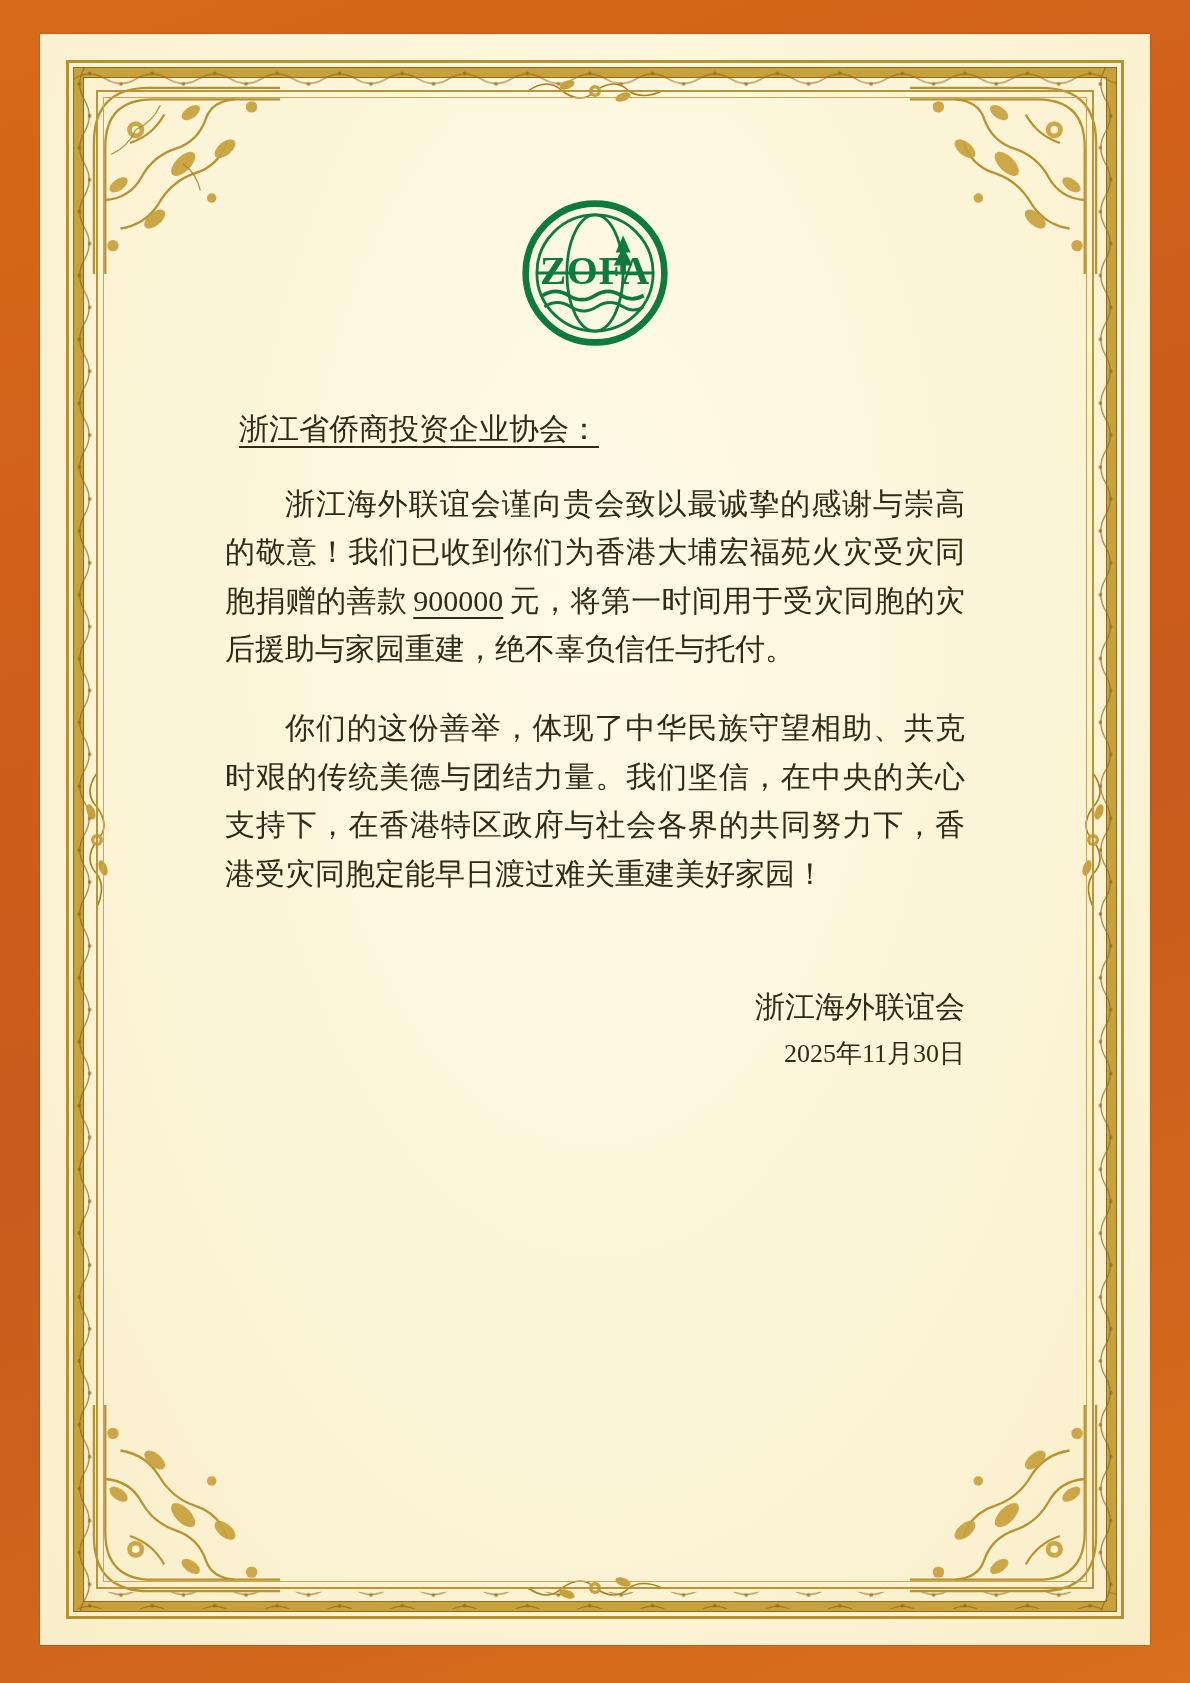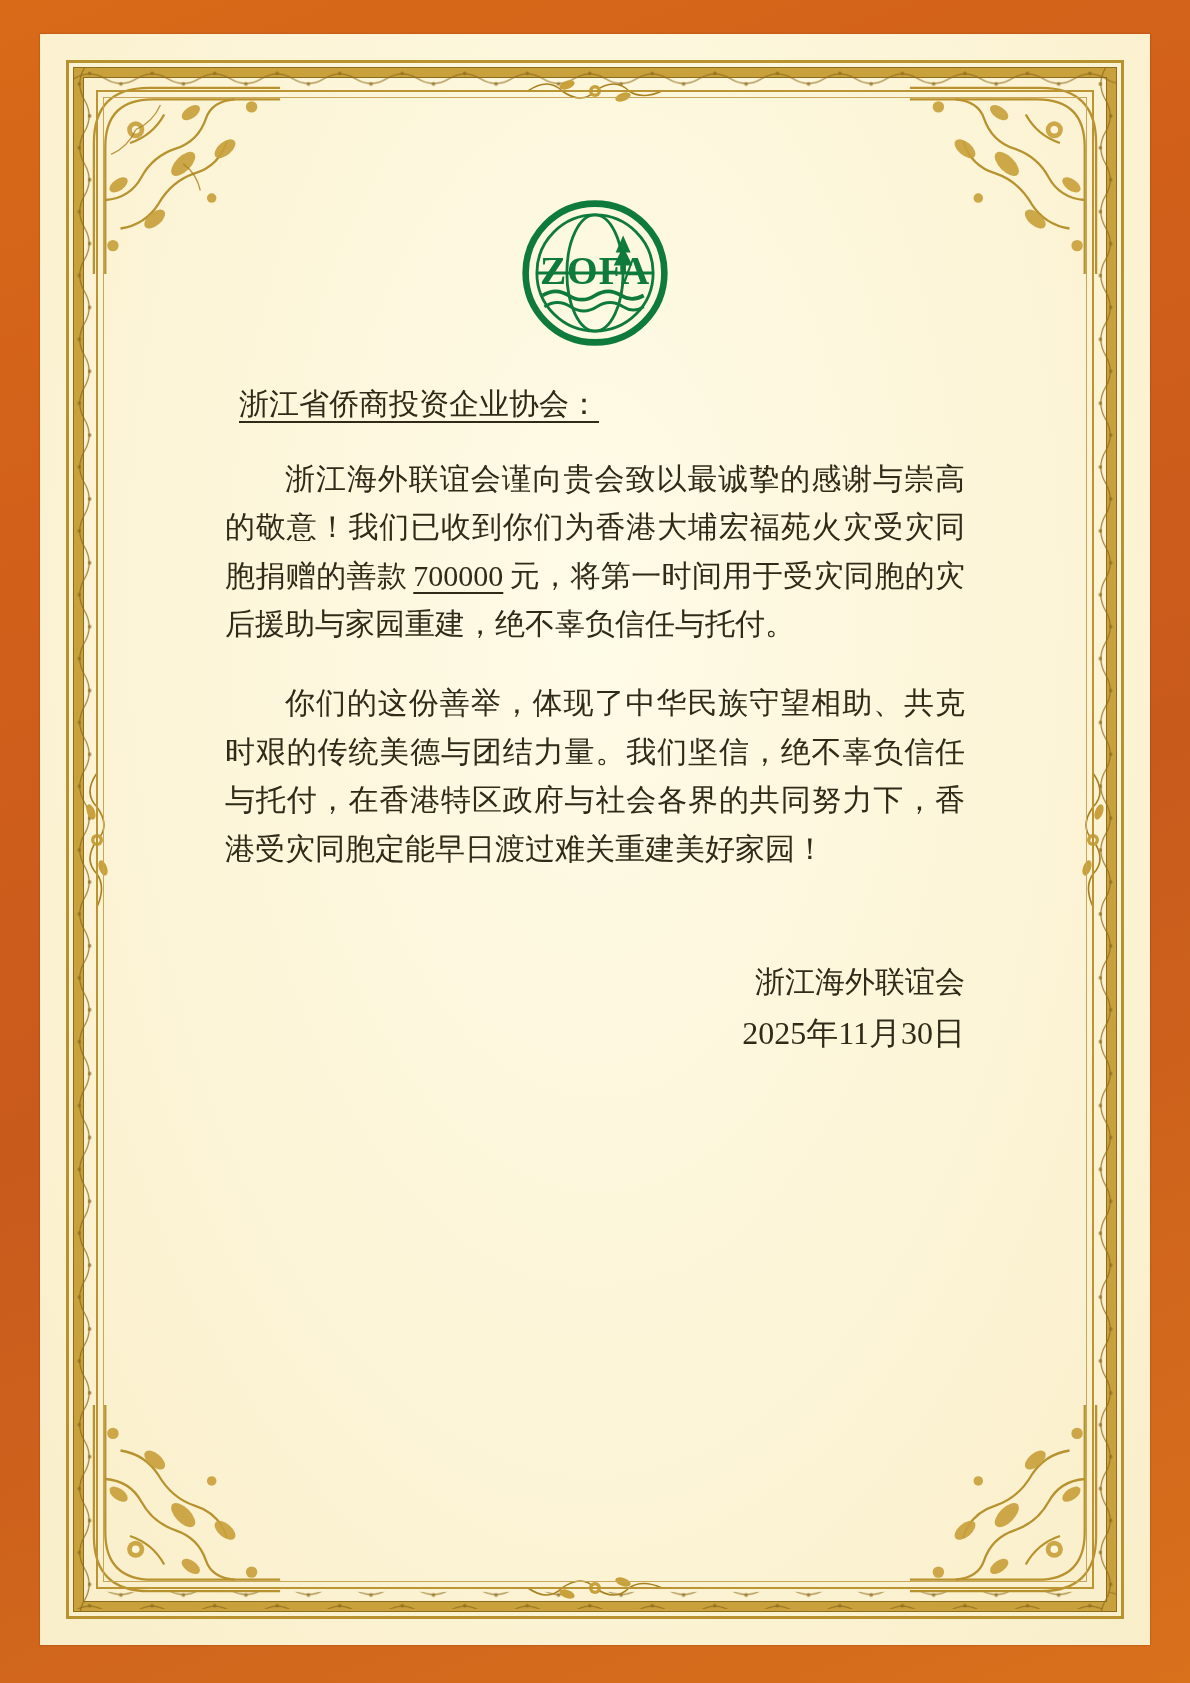--- a/index.html
+++ b/index.html
@@ -117,21 +117,21 @@
     font-size: 74px;
     font-weight: bold;
     letter-spacing: 6px;
     color: #4a3a12;
     font-family: "Liberation Serif", "DejaVu Serif", serif;
     text-shadow: 0 1px 0 rgba(255,255,255,.5);
   }
 
   .body {
     width: 740px;
-    margin-top: 32px;
+    margin-top: 57px;
     color: #2f2b18;
     font-size: 30px;
     line-height: 1.62;
   }
 
   .salutation {
     font-size: 30px;
     text-decoration: underline;
     text-underline-offset: 7px;
     text-decoration-thickness: 2px;
@@ -157,21 +157,21 @@
   .signature {
     width: 740px;
     margin-top: 54px;
     text-align: right;
     padding-left: 352px;
     box-sizing: border-box;
     color: #2f2b18;
     font-size: 30px;
     line-height: 1.66;
   }
-  .sig-date { font-size: 32px; margin-left: 41px; }
+  .sig-date { font-size: 26px; margin-left: 41px; }
 </style>
 </head>
 <body>
 
 <div class="page">
   <div class="sheet">
 
     <div class="frame-outer"></div>
     <div class="frame-mid"></div>
 
@@ -371,23 +371,23 @@
           <text x="80" y="92" text-anchor="middle" font-family="Liberation Serif, serif" font-size="42" font-weight="bold" fill="#0e7a3c" letter-spacing="1">ZOFA</text>
         </svg>
       </div>
 
 
       <div class="body">
         <div>
           <span class="salutation">浙江省侨商投资企业协会：</span>
         </div>
 
-        <p class="para"><span>浙江海外联谊会谨向贵会致以最诚挚的感谢与崇高的敬意！我们已收到你们为香港大埔宏福苑火灾受灾同胞捐赠的善款</span><span class="amount">700000</span><span>元，将第一时间用于受灾同胞的灾后援助与家园重建，绝不辜负信任与托付。</span></p>
-
-        <p class="para">你们的这份善举，体现了中华民族守望相助、共克时艰的传统美德与团结力量。我们坚信，绝不辜负信任与托付，在香港特区政府与社会各界的共同努力下，香港受灾同胞定能早日渡过难关重建美好家园！</p>
+        <p class="para"><span>浙江海外联谊会谨向贵会致以最诚挚的感谢与崇高的敬意！我们已收到你们为香港大埔宏福苑火灾受灾同胞捐赠的善款</span><span class="amount">900000</span><span>元，将第一时间用于受灾同胞的灾后援助与家园重建，绝不辜负信任与托付。</span></p>
+
+        <p class="para">你们的这份善举，体现了中华民族守望相助、共克时艰的传统美德与团结力量。我们坚信，在中央的关心支持下，在香港特区政府与社会各界的共同努力下，香港受灾同胞定能早日渡过难关重建美好家园！</p>
       </div>
 
       <div class="signature">
         <div>浙江海外联谊会</div>
         <div class="sig-date">2025年11月30日</div>
       </div>
 
     </div>
   </div>
 </div>

